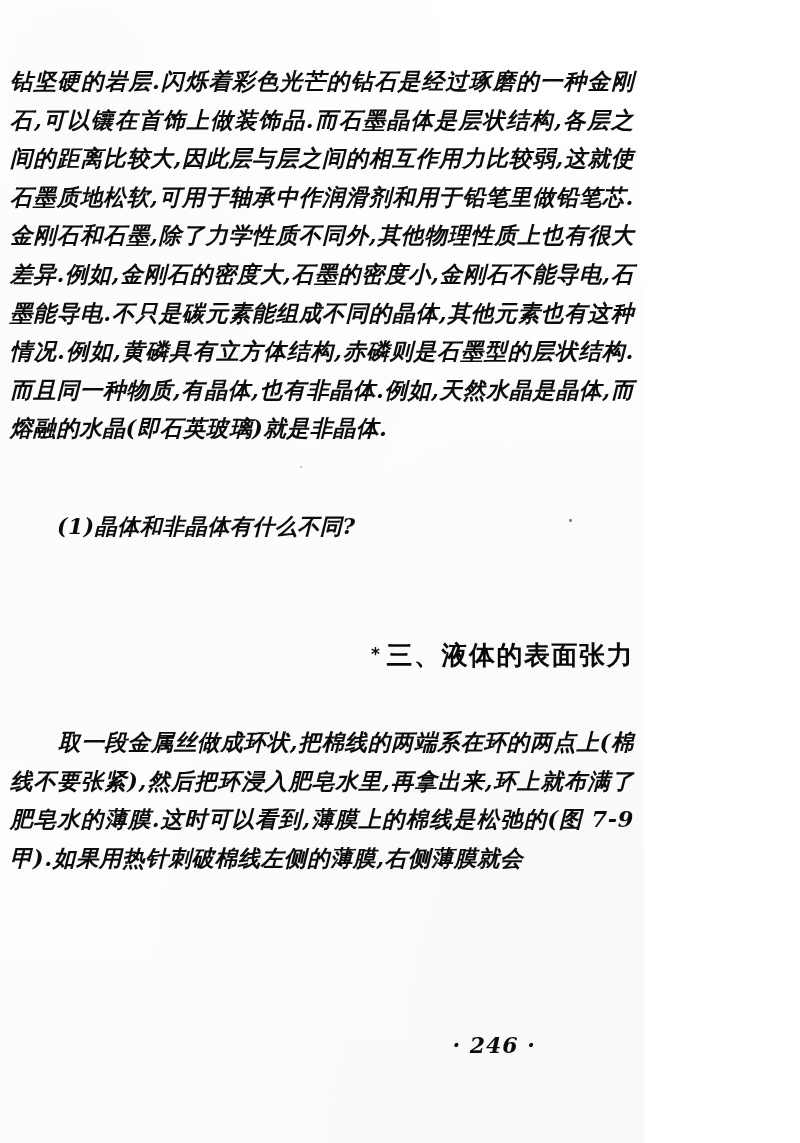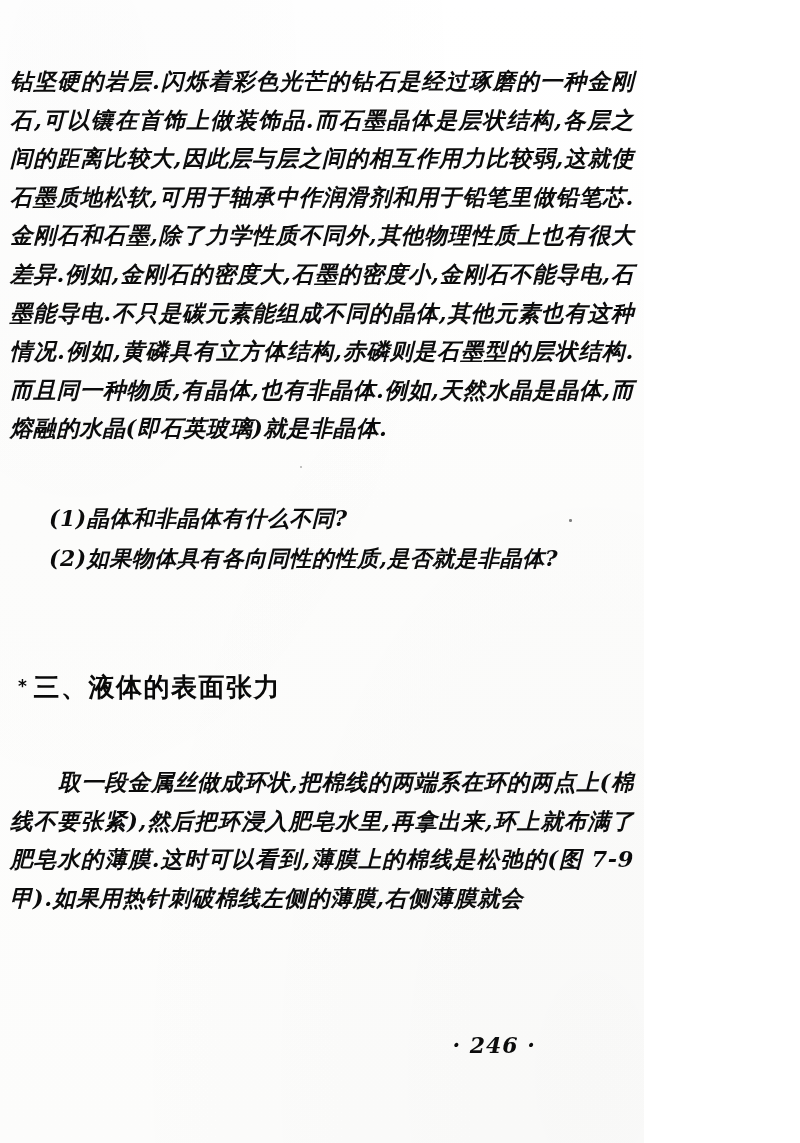--- a/index.html
+++ b/index.html
@@ -70,40 +70,40 @@
   }
   .exercise-heading .star {
     font-size: 17px;
     vertical-align: 3px;
     margin-right: 2px;
     letter-spacing: 0;
   }
 
   
   .question-list {
-    margin: 0;
+    margin: 8px;
     padding: 50px 0 0 39px;
     list-style: none;
   }
   .question-item {
     font-family: "DejaVu Serif", "Liberation Serif", serif;
     font-size: 22px;
     line-height: 40px;
     font-weight: 600;
     font-style: italic;
     color: #0b0b0b;
     letter-spacing: 0.5px;
     white-space: nowrap;
   }
 
   
   .section-heading {
-    margin: 8px;
+    margin: 0;
     padding-top: 84px;
-    text-align: left;
+    text-align: right;
     font-family: "DejaVu Sans", "Liberation Sans", sans-serif;
     font-size: 26px;
     font-weight: 700;
     color: #090909;
     letter-spacing: 1.5px;
   }
   .section-heading .star {
     font-size: 17px;
     vertical-align: 4px;
     margin-right: 5px;
@@ -147,21 +147,20 @@
 
 <div class="page">
 
   <div class="content">
 
     <p class="body-para">钻坚硬的岩层.闪烁着彩色光芒的钻石是经过琢磨的一种金刚石,可以镶在首饰上做装饰品.而石墨晶体是层状结构,各层之间的距离比较大,因此层与层之间的相互作用力比较弱,这就使石墨质地松软,可用于轴承中作润滑剂和用于铅笔里做铅笔芯.金刚石和石墨,除了力学性质不同外,其他物理性质上也有很大差异.例如,金刚石的密度大,石墨的密度小,金刚石不能导电,石墨能导电.不只是碳元素能组成不同的晶体,其他元素也有这种情况.例如,黄磷具有立方体结构,赤磷则是石墨型的层状结构.而且同一种物质,有晶体,也有非晶体.例如,天然水晶是晶体,而熔融的水晶(即石英玻璃)就是非晶体.</p>
 
 
     <ul class="question-list">
       <li class="question-item">(1)晶体和非晶体有什么不同?</li>
-      <li class="question-item">(2)如果物体具有各向同性的性质,是否就是非晶体?</li>
     </ul>
 
     <h2 class="section-heading">
       <span class="star">*</span><span>三、液体的表面张力</span>
     </h2>
 
     <div class="closing-block">
       <p class="body-para indent">取一段金属丝做成环状,把棉线的两端系在环的两点上(棉线不要张紧),然后把环浸入肥皂水里,再拿出来,环上就布满了肥皂水的薄膜.这时可以看到,薄膜上的棉线是松弛的(图 7-9 甲).如果用热针刺破棉线左侧的薄膜,右侧薄膜就会</p>
     </div>
 

